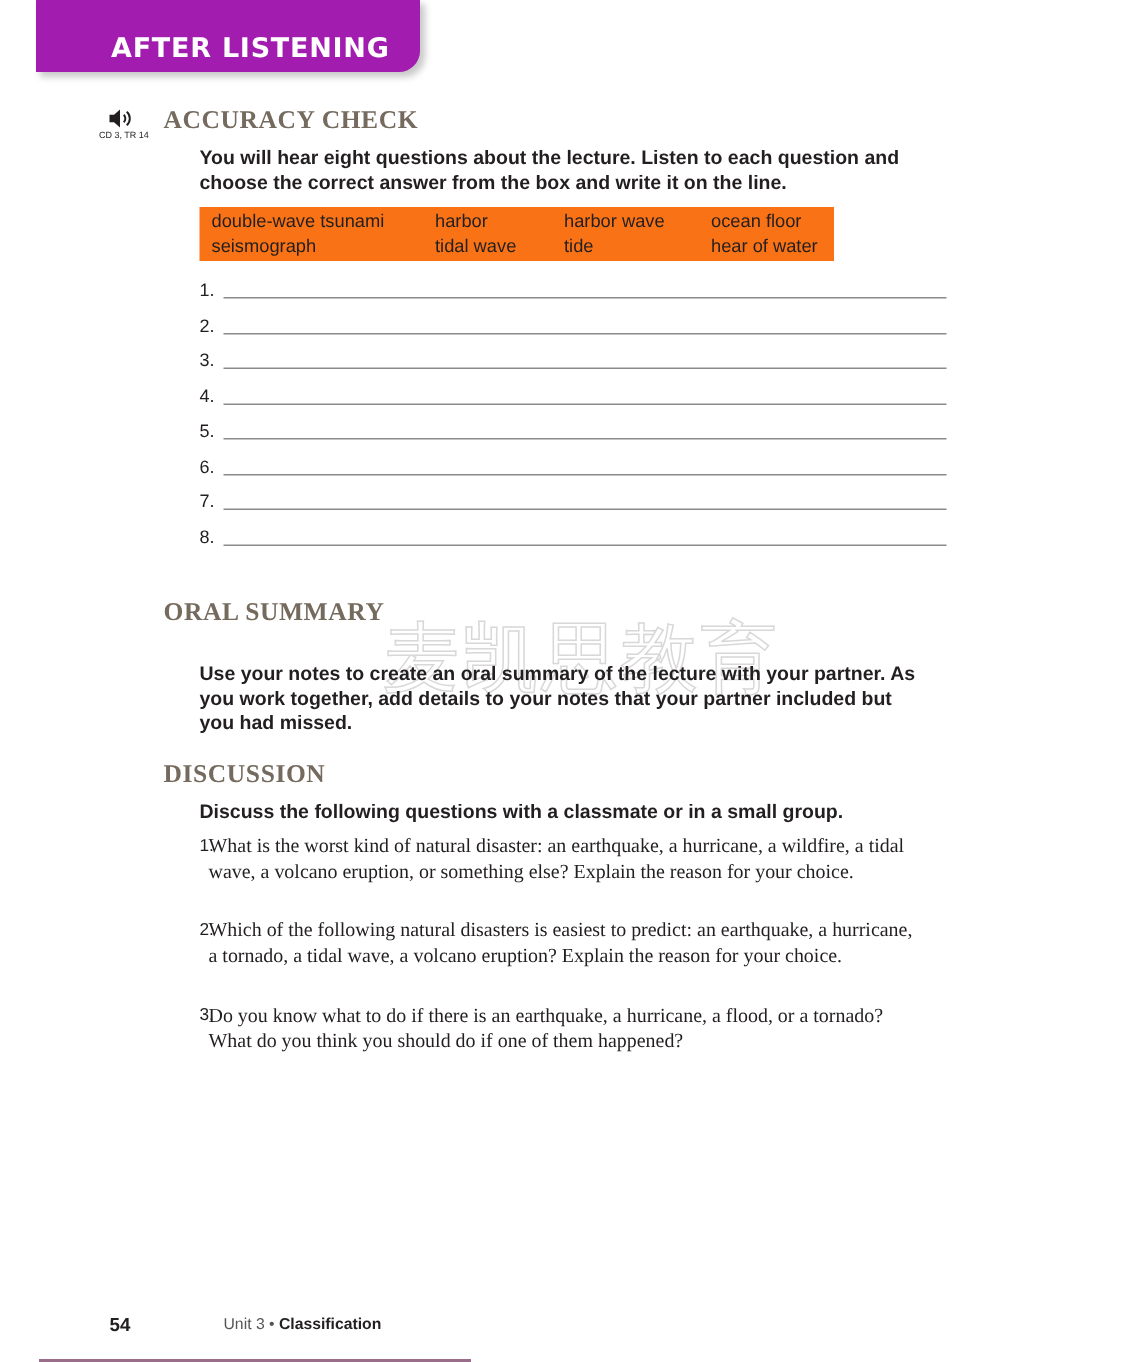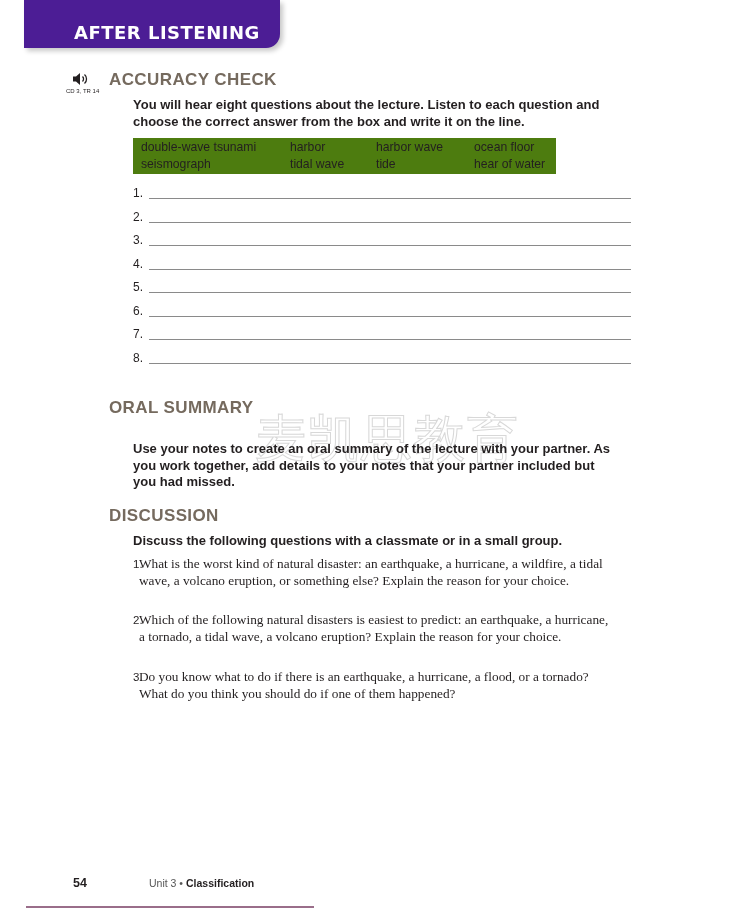--- a/index.html
+++ b/index.html
@@ -1,47 +1,47 @@
 <!DOCTYPE html>
 <html><head>
   <meta charset="utf-8">
   <style>
     * { margin: 0; padding: 0; box-sizing: border-box; }
     html, body { width: 750px; height: 908px; background: #ffffff; overflow: hidden; }
     body { position: relative; font-family: "Liberation Sans", sans-serif; color: #231f20; }
 
     .banner {
       position: absolute; left: 24px; top: 0; width: 256px; height: 48px;
-      background: #4c1d95;
+      background: #a21caf;
       border-bottom-right-radius: 14px;
       box-shadow: 3px 3px 5px rgba(0,0,0,0.22);
     }
     .banner-text {
       position: absolute; left: 50px; top: 22px;
       color: #ffffff; font-size: 18px; font-weight: bold; letter-spacing: 0.5px;
       font-family: "DejaVu Sans", sans-serif;
     }
 
     .section-title {
       position: absolute; left: 109px;
-      font-family: Liberation Sans, sans-serif; font-weight: bold;
+      font-family: Liberation Serif, serif; font-weight: bold;
       font-size: 17px; color: #756a5e; letter-spacing: 0.4px;
     }
 
     .audio-icon { position: absolute; left: 72px; top: 72px; width: 18px; height: 14px; }
     .audio-label { position: absolute; left: 66px; top: 88px; font-size: 6px; color: #231f20; }
 
     .instr {
       position: absolute; left: 133px; width: 480px;
       font-size: 13px; font-weight: bold; line-height: 16.5px; color: #231f20;
     }
 
     .wordbox {
       position: absolute; left: 133px; top: 138px; width: 423px; height: 36px;
-      background: #4d7c0f; padding: 1px 0 4px 8px;
+      background: #f97316; padding: 1px 0 4px 8px;
       font-size: 12.2px; line-height: 17px;
     }
     .wordbox .cell { position: absolute; }
 
     .answer-row { position: absolute; left: 133px; width: 500px; height: 18px; }
     .answer-num { position: absolute; left: 0; top: 0; font-size: 12px; }
     .answer-line { position: absolute; left: 16px; top: 12px; width: 482px; height: 1px; background: #8a8a8a; }
 
     .disc-item { position: absolute; left: 133px; width: 480px; font-family: "Liberation Serif", serif; font-size: 13.3px; line-height: 16.8px; }
     .disc-num { position: absolute; left: 0; top: 0; font-family: "Liberation Sans", sans-serif; font-size: 11.5px; }

